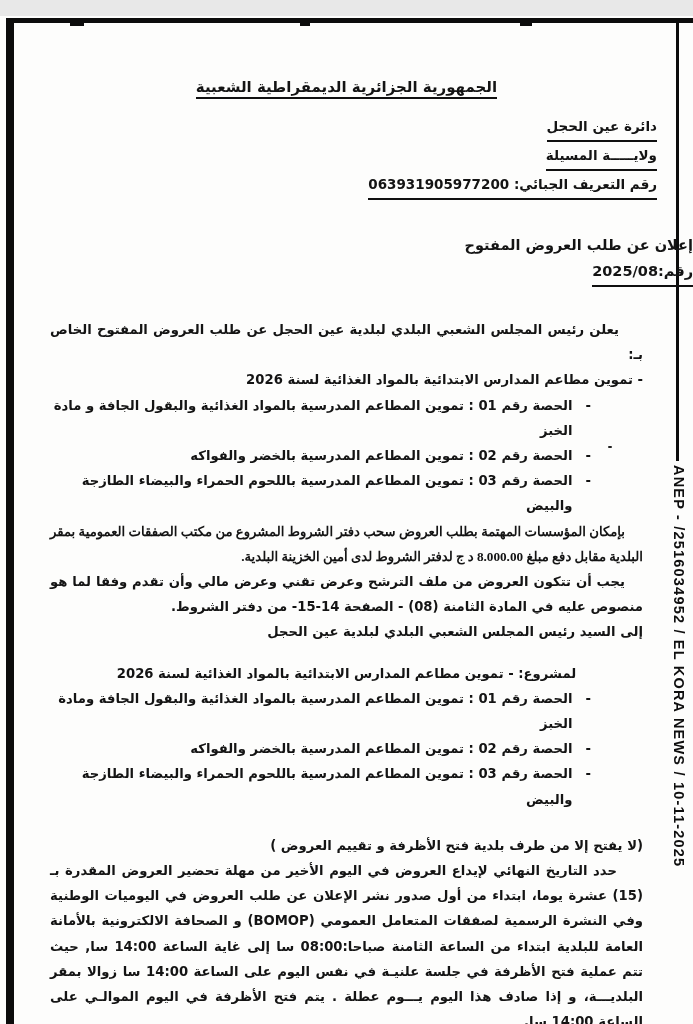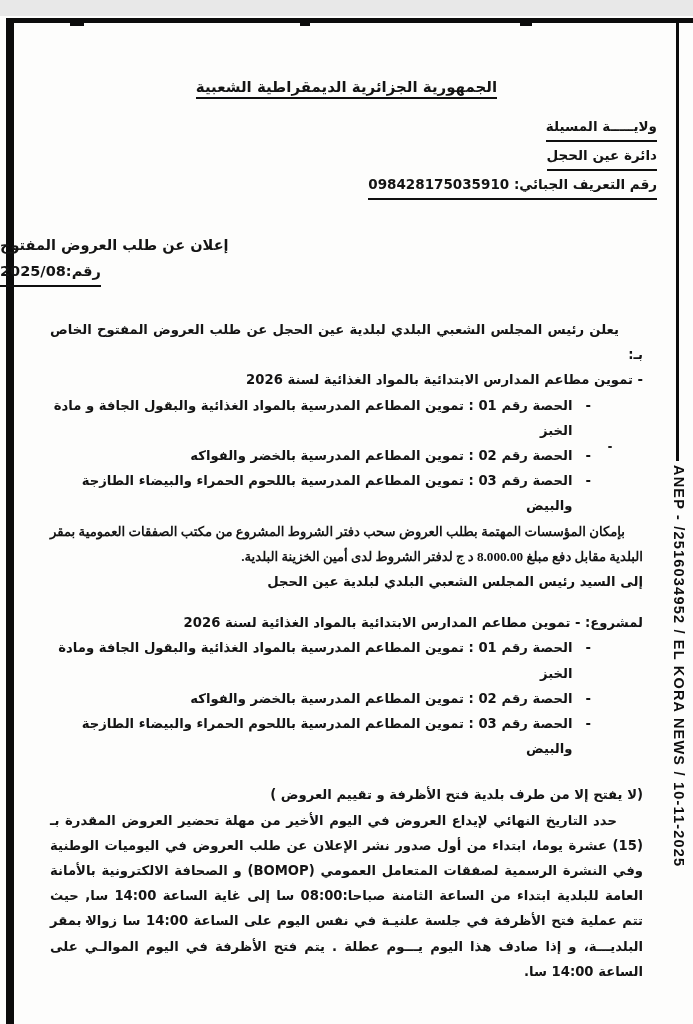--- a/index.html
+++ b/index.html
@@ -17,33 +17,33 @@
   .b-blob{position:absolute;left:290px;top:1012px;width:52px;height:9px;background:#0c0c0c;}
   .tick{position:absolute;top:7px;height:3px;background:#0c0c0c;}
   .speck{position:absolute;background:#222;border-radius:1px;}
 
   .u{border-bottom:2px solid #101010;padding-bottom:1px;display:inline-block;}
 
   .republic{position:absolute;top:62px;left:0;right:0;text-align:center;
     font-weight:700;font-size:15px;}
   .agency{position:absolute;top:97px;right:36px;text-align:right;
     font-weight:700;font-size:13.5px;line-height:26px;}
-  .title-block{position:absolute;top:216px;left:0;right:0;text-align:left;
+  .title-block{position:absolute;top:216px;left:0;right:0;text-align:right;
     font-weight:700;font-size:14.5px;line-height:26px;}
 
   .body-text{position:absolute;top:301px;right:50px;left:50px;
     font-weight:700;font-size:13.2px;line-height:25.2px;text-align:right;}
   .body-text p{margin:0;}
   .para{text-align:justify;text-indent:18px;}
   .center-line{text-align:right;}
   .heading2{text-align:right;}
   .lot{display:flex;gap:13px;padding-right:52px;align-items:flex-start;}
   .lot .dash{flex:0 0 auto;}
   .mt-sm{margin-top:12px;font-family:Liberation Serif, serif;}
-  .mt-md{margin-top:16px;}
+  .mt-md{margin-top:16px;text-align:center;}
   .mt-lg{margin-top:21px;}
 
   .margin-note{
     position:absolute;top:449px;left:649px;width:38px;height:512px;
     writing-mode:vertical-rl;direction:ltr;white-space:nowrap;
     font-family:"Liberation Sans",sans-serif;font-weight:700;font-size:14.5px;
     letter-spacing:1.2px;color:#0e0e0e;text-align:left;
   }
 </style>
 </head>
@@ -61,23 +61,23 @@
   <div class="tick" style="left:300px;width:10px;"></div>
   <div class="tick" style="left:520px;width:12px;"></div>
   <div class="speck" style="left:86px;top:904px;width:3px;height:3px;"></div>
   <div class="speck" style="left:608px;top:430px;width:4px;height:2px;"></div>
 
   <div class="republic">
     <span class="u">الجمهورية الجزائرية الديمقراطية الشعبية</span>
   </div>
 
   <div class="agency">
+    <div><span class="u">دائرة عين الحجل</span></div>
     <div><span class="u">ولايـــــة المسيلة</span></div>
-    <div><span class="u">دائرة عين الحجل</span></div>
-    <div><span class="u">رقم التعريف الجبائي: 098428175035910</span></div>
+    <div><span class="u">رقم التعريف الجبائي: 063931905977200</span></div>
   </div>
 
   <div class="title-block">
     <div>إعلان عن طلب العروض المفتوح</div>
     <div><span class="u">رقم:2025/08</span></div>
   </div>
 
   <div class="body-text">
 
     <p class="para" style="text-indent:24px;">يعلن رئيس المجلس الشعبي البلدي لبلدية عين الحجل عن طلب العروض المفتوح الخاص بـ:</p>
@@ -91,20 +91,21 @@
     <div class="lot">
       <span class="dash">-</span>
       <span>الحصة رقم 02 : تموين المطاعم المدرسية بالخضر والفواكه</span>
     </div>
     <div class="lot">
       <span class="dash">-</span>
       <span>الحصة رقم 03 : تموين المطاعم المدرسية باللحوم الحمراء والبيضاء الطازجة والبيض</span>
     </div>
 
     <p class="para mt-sm">بإمكان المؤسسات المهتمة بطلب العروض سحب دفتر الشروط المشروع من مكتب الصفقات العمومية بمقر البلدية مقابل دفع مبلغ 8.000.00 د ج لدفتر الشروط لدى أمين الخزينة البلدية.</p>
+    <p class="para">يجب أن تتكون العروض من ملف الترشح وعرض تقني وعرض مالي وأن تقدم وفقا لما هو منصوص عليه في المادة الثامنة (08) - الصفحة 14-15- من دفتر الشروط.</p>
 
     <div class="center-line">إلى السيد رئيس المجلس الشعبي البلدي لبلدية عين الحجل</div>
 
     <div class="heading2 mt-md">لمشروع: - تموين مطاعم المدارس الابتدائية بالمواد الغذائية لسنة 2026</div>
 
     <div class="lot">
       <span class="dash">-</span>
       <span>الحصة رقم 01 : تموين المطاعم المدرسية بالمواد الغذائية والبقول الجافة ومادة الخبز</span>
     </div>
     <div class="lot">

